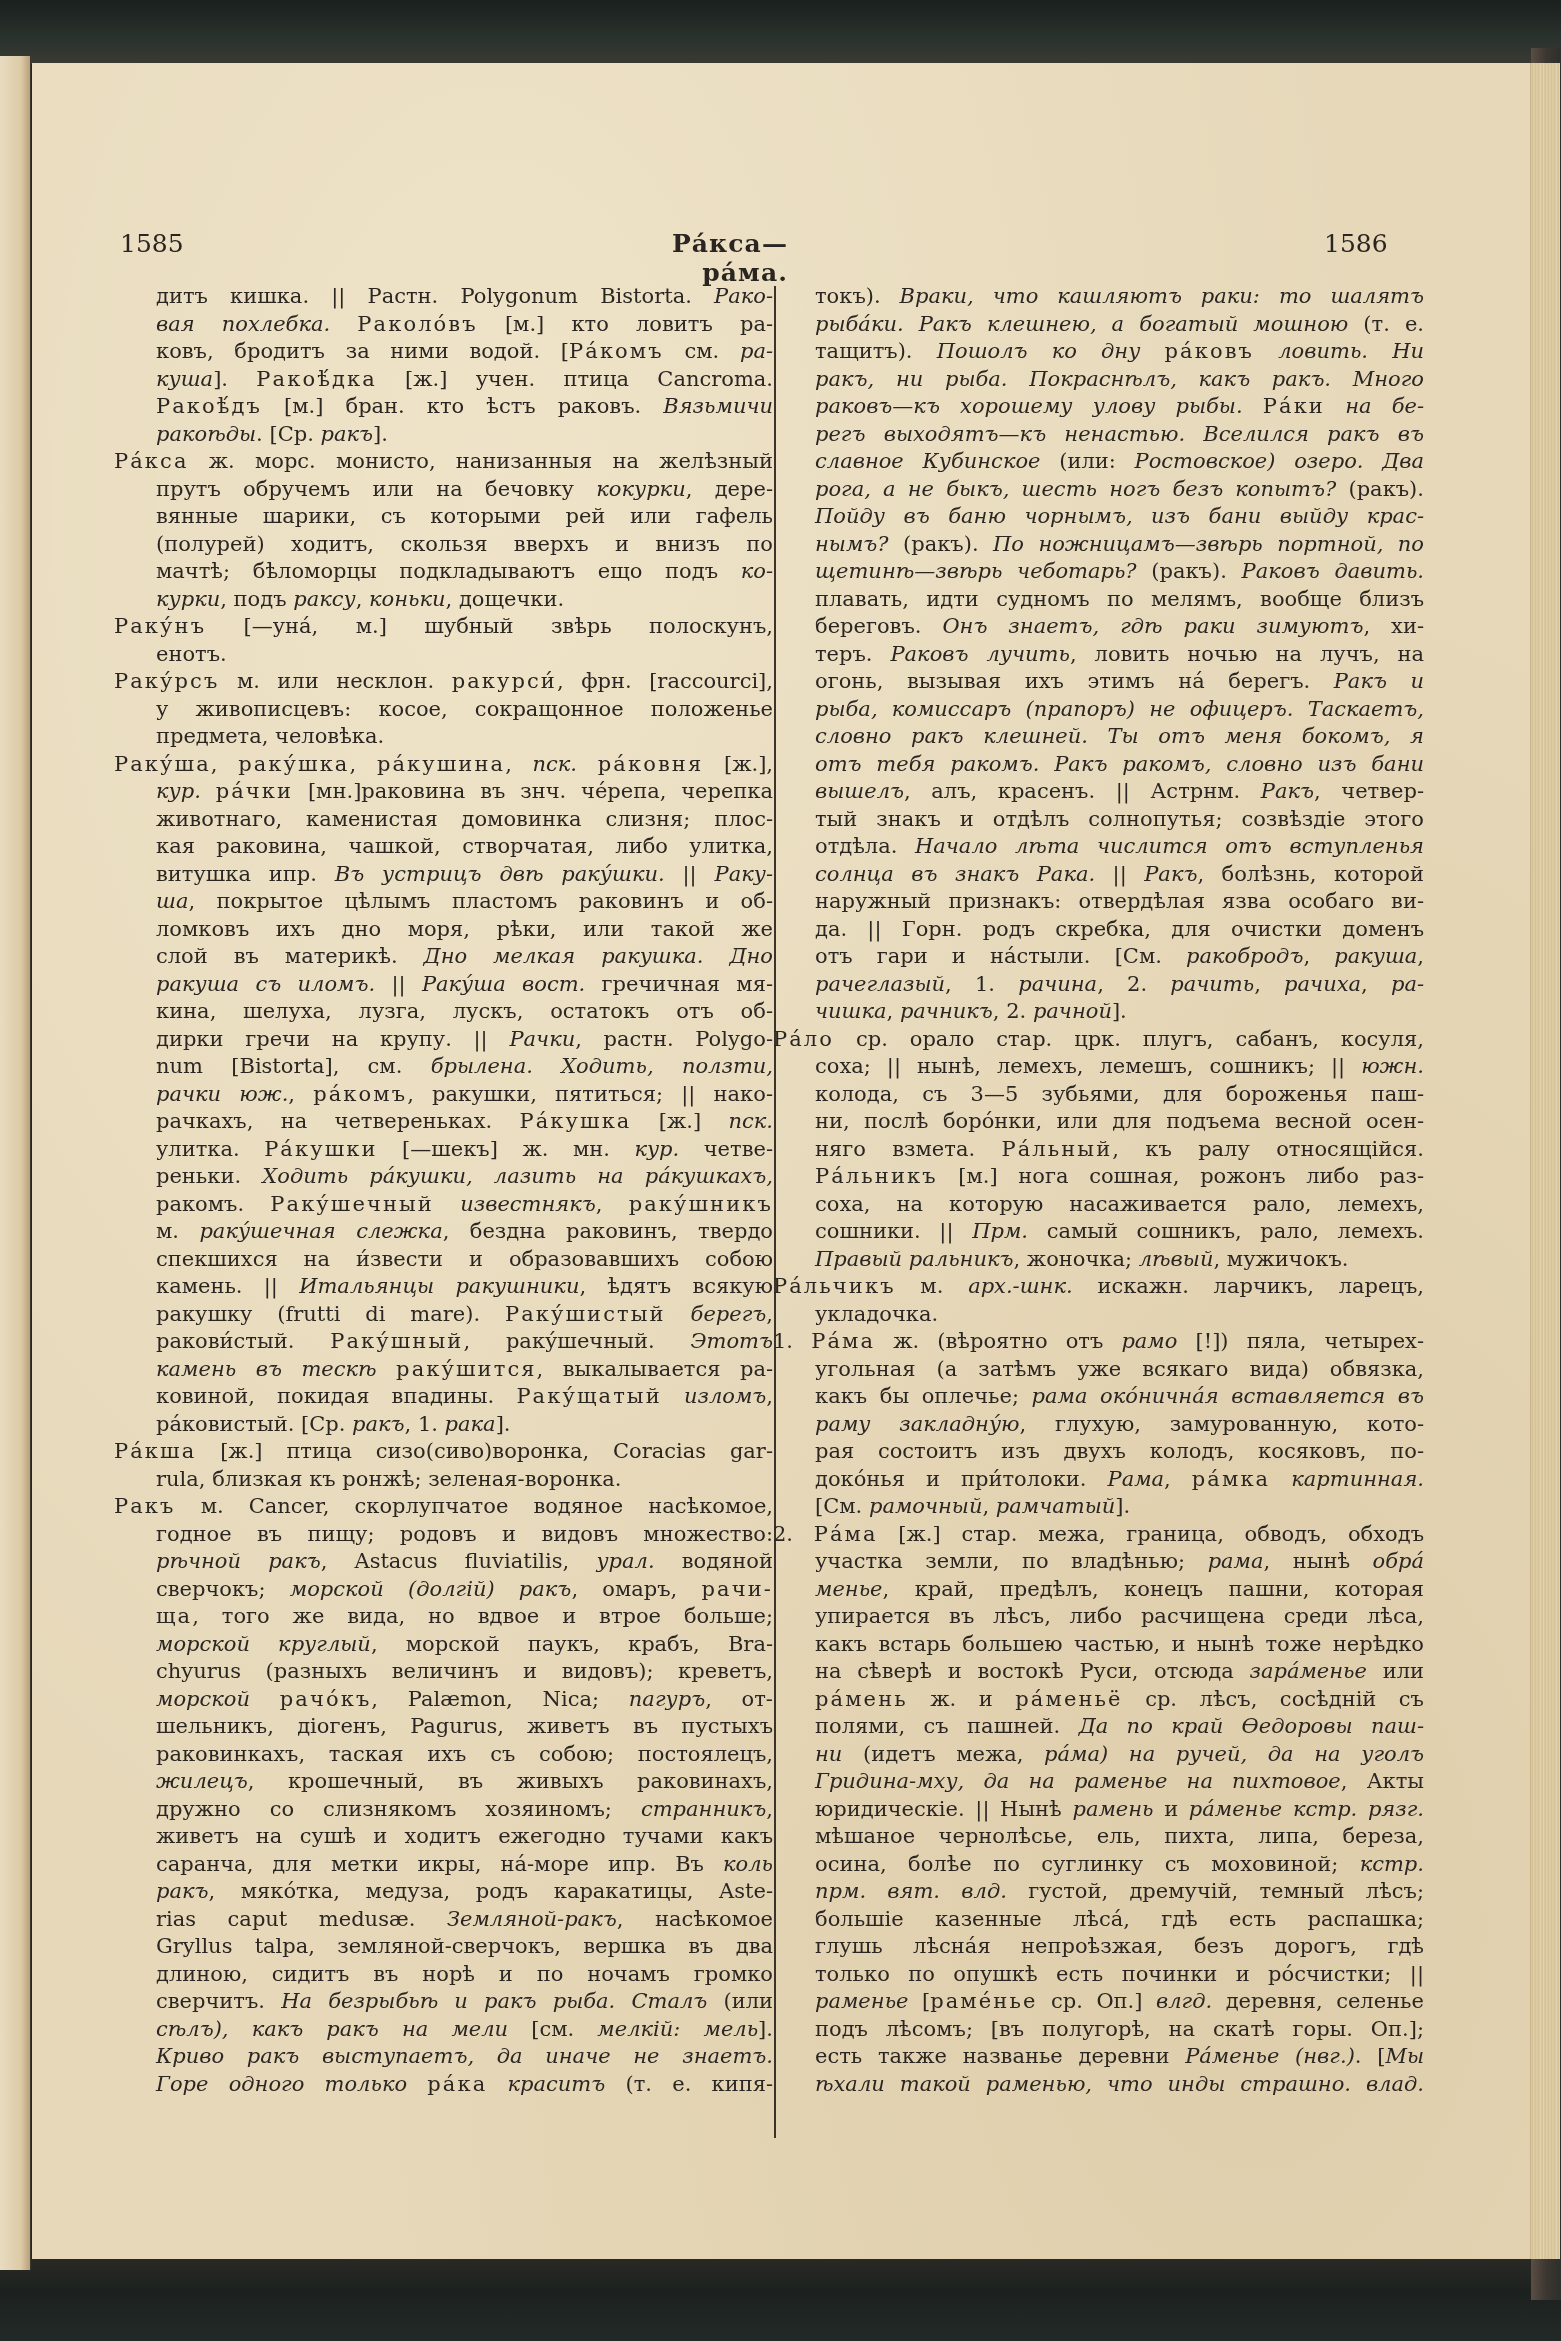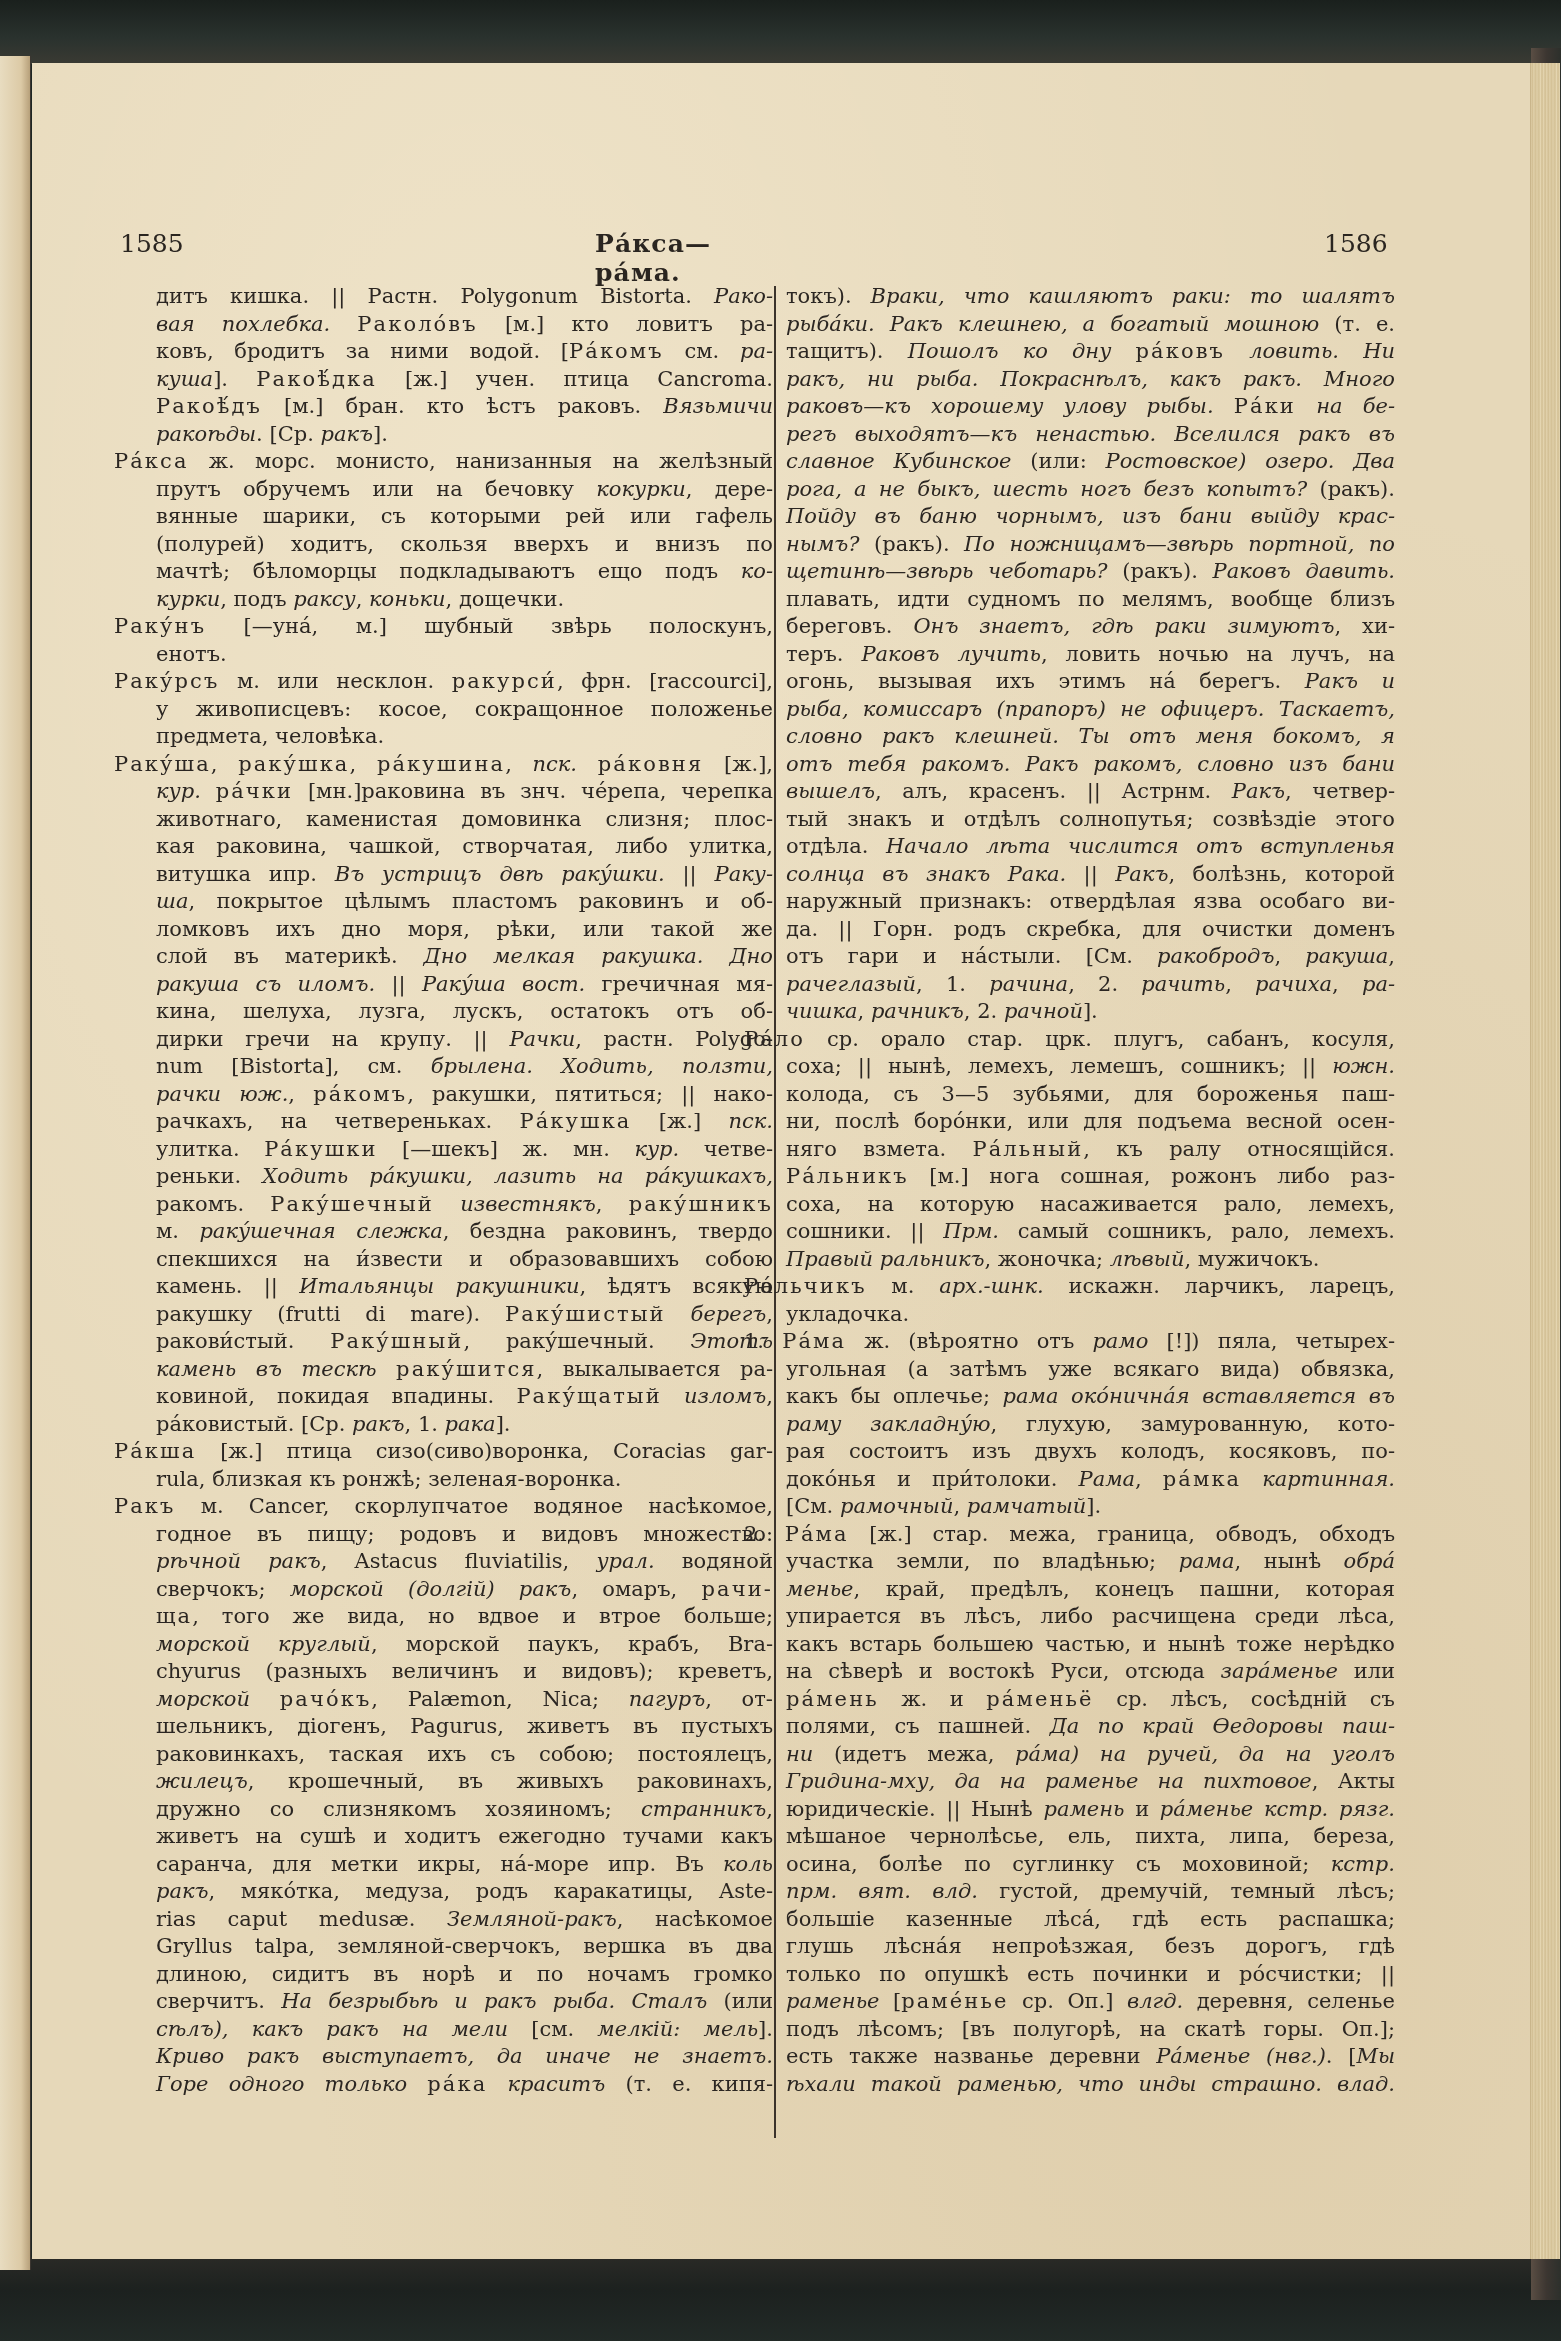--- a/index.html
+++ b/index.html
@@ -38,29 +38,29 @@
     background:repeating-linear-gradient(90deg,#dccba4 0px,#d3c095 1.6px,#e6d7b3 3.2px);
     border-left:1.1px solid #c9b58b;
   }
   .header {
     position:absolute; top:166px; left:0; width:100%; height:32px;
     font-size:25px; color:#2a2520;
   }
   .pnum-left { position:absolute; left:88px; top:0; }
   .pnum-right { position:absolute; left:1292px; top:0; }
   .running-title {
-    position:absolute; left:563px; width:193px; top:0; text-align:left;
+    position:absolute; left:563px; width:193px; top:0; text-align:right;
     font-weight:bold; letter-spacing:1.1px;
   }
   .col {
     position:absolute; top:220px;
     font-size:21px; line-height:27.5px; color:#2b2622;
   }
   .col-left { left:82px; width:659px; }
-  .col-right { left:712px; width:651px; }
+  .col-right { left:741px; width:651px; }
   .divider {
     position:absolute; left:742px; top:223px; width:1.6px; height:1852px;
     background:#3b332b;
   }
   .line {
     white-space:nowrap; height:27.5px; padding-left:42px;
     text-align:justify; text-align-last:justify; overflow:hidden;
   }
   .line.entry { padding-left:0; }
   .line.last { text-align-last:left; }

